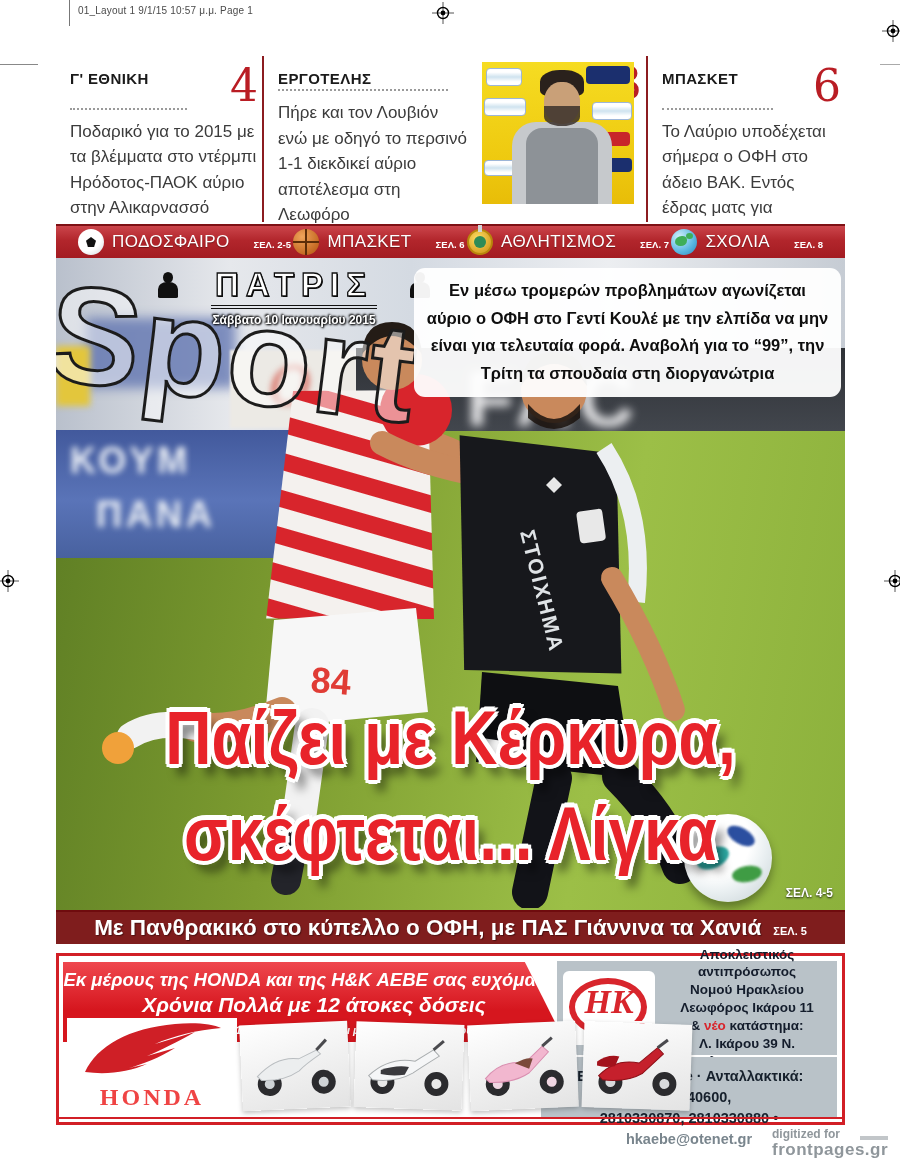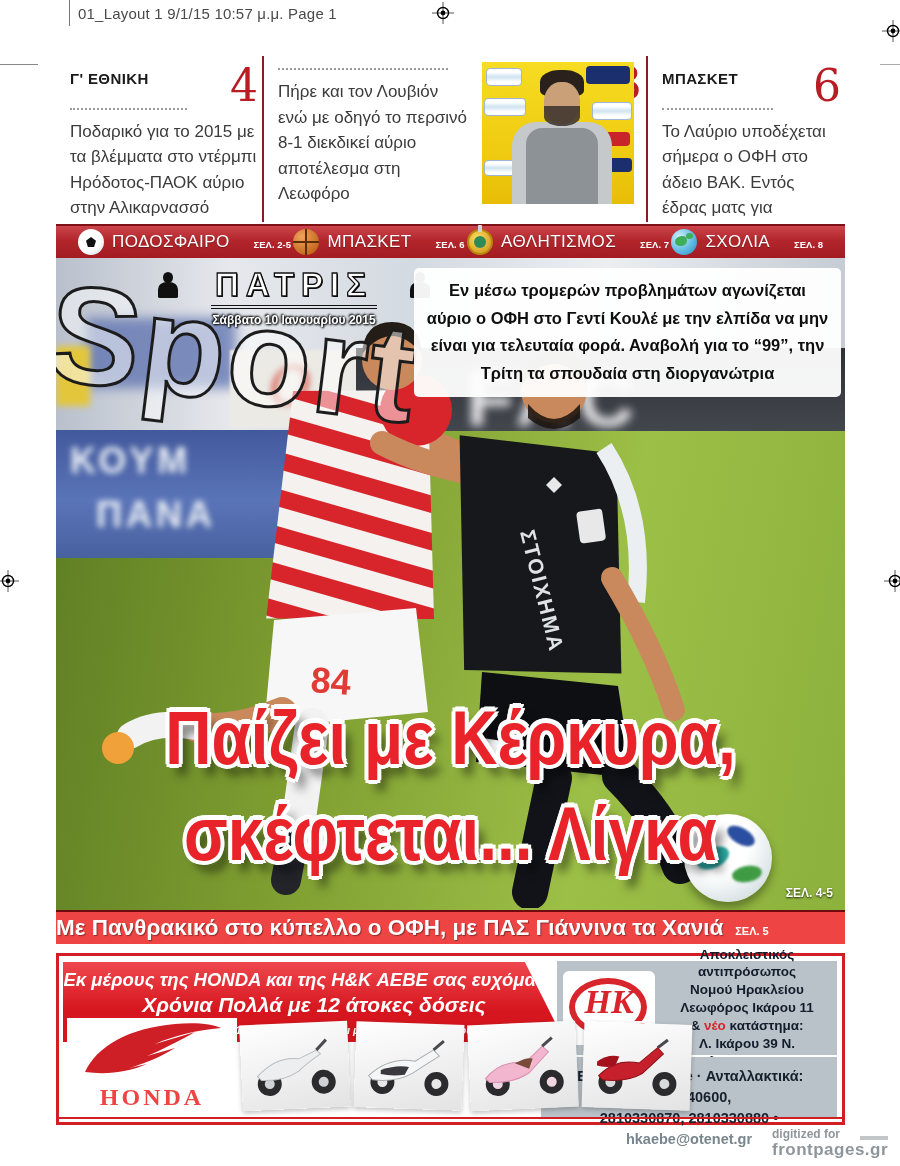--- a/index.html
+++ b/index.html
@@ -1,20 +1,20 @@
 <!DOCTYPE html>
 <html><head>
 <meta charset="utf-8">
 <style>
   html,body{margin:0;padding:0;background:#fff;}
   .page{position:relative;width:900px;height:1166px;background:#fff;overflow:hidden;
         font-family:"Liberation Sans",sans-serif;}
 
   
-  .print-header{position:absolute;left:78px;top:5px;font-size:15px;color:#4a4a4a;letter-spacing:.2px;}
+  .print-header{position:absolute;left:78px;top:5px;font-size:10px;color:#4a4a4a;letter-spacing:.2px;}
   .crop-v{position:absolute;left:69px;top:0;width:1px;height:26px;background:#777;}
   .crop-h-l{position:absolute;left:0;top:64px;width:38px;height:1px;background:#888;}
   .crop-h-r{position:absolute;right:0;top:64px;width:20px;height:1px;background:#aaa;}
   .regmark{position:absolute;width:22px;height:22px;}
   .regmark svg{display:block;}
   .rm-top{left:432px;top:2px;}
   .rm-right-top{left:882px;top:20px;}
   .rm-left-mid{left:-3px;top:570px;}
   .rm-right-mid{left:884px;top:570px;}
 
@@ -91,21 +91,21 @@
   .bust::before{content:"";position:absolute;left:5px;top:0;width:10px;height:11px;border-radius:50%;background:#101010;}
   .bust::after{content:"";position:absolute;left:0;top:10px;width:20px;height:16px;border-radius:45% 45% 10% 10%;background:#101010;}
   .bust-l{left:14px;} .bust-r{right:14px;}
   .masthead-date{margin-top:4px;font-size:12px;font-weight:bold;color:#fff;
      text-shadow:0 0 3px #000,1px 1px 2px #000,-1px -1px 2px #000;}
   .sport-logo{position:absolute;left:-8px;top:26px;z-index:4;font-size:138px;font-weight:bold;line-height:1;
      color:rgba(255,255,255,.5);-webkit-text-stroke:3px #1c1c1c;transform:rotate(7deg);letter-spacing:2px;}
 
   
   .introbox{position:absolute;left:358px;top:10px;width:427px;z-index:5;background:rgba(255,255,255,.95);
-     border-radius:5px;box-sizing:border-box;padding:9px 12px;text-align:center;
+     border-radius:11px;box-sizing:border-box;padding:9px 12px;text-align:center;
      font-size:16.5px;font-weight:bold;line-height:1.68;color:#0e0e0e;}
 
   
   .headline{position:absolute;left:0;right:0;text-align:center;z-index:6;
      font-size:64px;font-weight:800;color:#e8232a;letter-spacing:0;white-space:nowrap;
      transform:scaleY(1.18);transform-origin:center top;
      text-shadow:-4px 0 0 #fff,4px 0 0 #fff,0 -4px 0 #fff,0 4px 0 #fff,
        -3px -3px 0 #fff,3px -3px 0 #fff,-3px 3px 0 #fff,3px 3px 0 #fff,
        8px 10px 9px rgba(0,0,0,.5);}
   .headline1{top:436px;}
@@ -115,22 +115,22 @@
 
   
   .ball{position:absolute;left:628px;top:556px;width:88px;height:88px;border-radius:50%;z-index:5;
      background:radial-gradient(circle at 35% 30%,#ffffff 0 42%,#e9eff1 62%,#c3ced2);box-shadow:0 6px 10px rgba(0,0,0,.35);}
   .ball i{position:absolute;border-radius:50%;display:block;}
   .ball .sw1{left:12px;top:34px;width:34px;height:20px;background:#2aa6a0;transform:rotate(-25deg);filter:blur(1px);}
   .ball .sw2{left:42px;top:14px;width:30px;height:16px;background:#2b4fa0;transform:rotate(30deg);filter:blur(1px);}
   .ball .sw3{left:48px;top:52px;width:30px;height:16px;background:#3f9c44;transform:rotate(-10deg);filter:blur(1px);}
 
   
-  .substrip{position:absolute;left:56px;top:910px;width:789px;height:34px;background:#ef4444;
-     border-top:2px solid #6f0b0e;box-sizing:border-box;display:flex;align-items:center;z-index:7;}
+  .substrip{position:absolute;left:56px;top:910px;width:789px;height:34px;background:#7f1d1d;
+     border-top:2px solid #6f0b0e;box-sizing:border-box;display:flex;align-items:center;justify-content:center;z-index:7;}
   .substrip-text{color:#fff;font-size:22.5px;font-weight:bold;text-shadow:1px 1px 1px rgba(0,0,0,.4);}
   .substrip-page{color:#fff;font-size:11px;font-weight:bold;margin-left:12px;margin-top:6px;}
 
   
   .adblock{position:absolute;left:56px;top:953px;width:789px;height:172px;box-sizing:border-box;
      border:3px solid #d21f26;background:#fff;}
   .ad-promo{position:absolute;left:4px;top:6px;width:502px;height:80px;
      background:linear-gradient(180deg,#ef474e,#d6161e 60%);
      clip-path:polygon(0 0,92% 0,100% 100%,0 100%);color:#fff;text-align:center;
      font-style:italic;font-weight:bold;padding-top:7px;box-sizing:border-box;}
@@ -211,22 +211,25 @@
   <div class="topstories">
     <div class="tbox tbox1">
       <div class="tbox-head">
         <span class="tbox-title">Γ' ΕΘΝΙΚΗ</span>
         <span class="tbox-num">4</span>
       </div>
       <div class="tbox-rule"></div>
       <div class="tbox-text">Ποδαρικό για το 2015 με τα βλέμματα στο ντέρμπι Ηρόδοτος-ΠΑΟΚ αύριο στην Αλικαρνασσό</div>
     </div>
     <div class="tbox tbox2">
+      <div class="tbox-head" style="width:200px;">
+        <span class="tbox-title">ΕΡΓΟΤΕΛΗΣ</span>
+      </div>
       <div class="tbox-rule" style="width:170px;"></div>
-      <div class="tbox-text">Πήρε και τον Λουβιόν ενώ με οδηγό το περσινό 8-1 διεκδικεί αύριο αποτέλεσμα στη Λεωφόρο</div>
+      <div class="tbox-text">Πήρε και τον Λουβιόν ενώ με οδηγό το περσινό 1-1 διεκδικεί αύριο αποτέλεσμα στη Λεωφόρο</div>
       <span class="tbox-num" style="position:absolute;right:4px;top:8px;">3</span>
       <div class="mini-photo">
         <div class="pill pill-w" style="left:4px;top:6px;width:34px;height:16px;"></div>
         <div class="coin" style="left:42px;top:6px;"></div>
         <div class="pill pill-b" style="left:104px;top:4px;width:44px;height:18px;"></div>
         <div class="pill pill-w" style="left:2px;top:36px;width:40px;height:16px;"></div>
         <div class="coin" style="left:2px;top:66px;"></div>
         <div class="pill pill-w" style="left:110px;top:40px;width:38px;height:16px;"></div>
         <div class="pill pill-r" style="left:108px;top:70px;width:40px;height:14px;"></div>
         <div class="pill pill-b" style="left:106px;top:96px;width:44px;height:14px;"></div>

